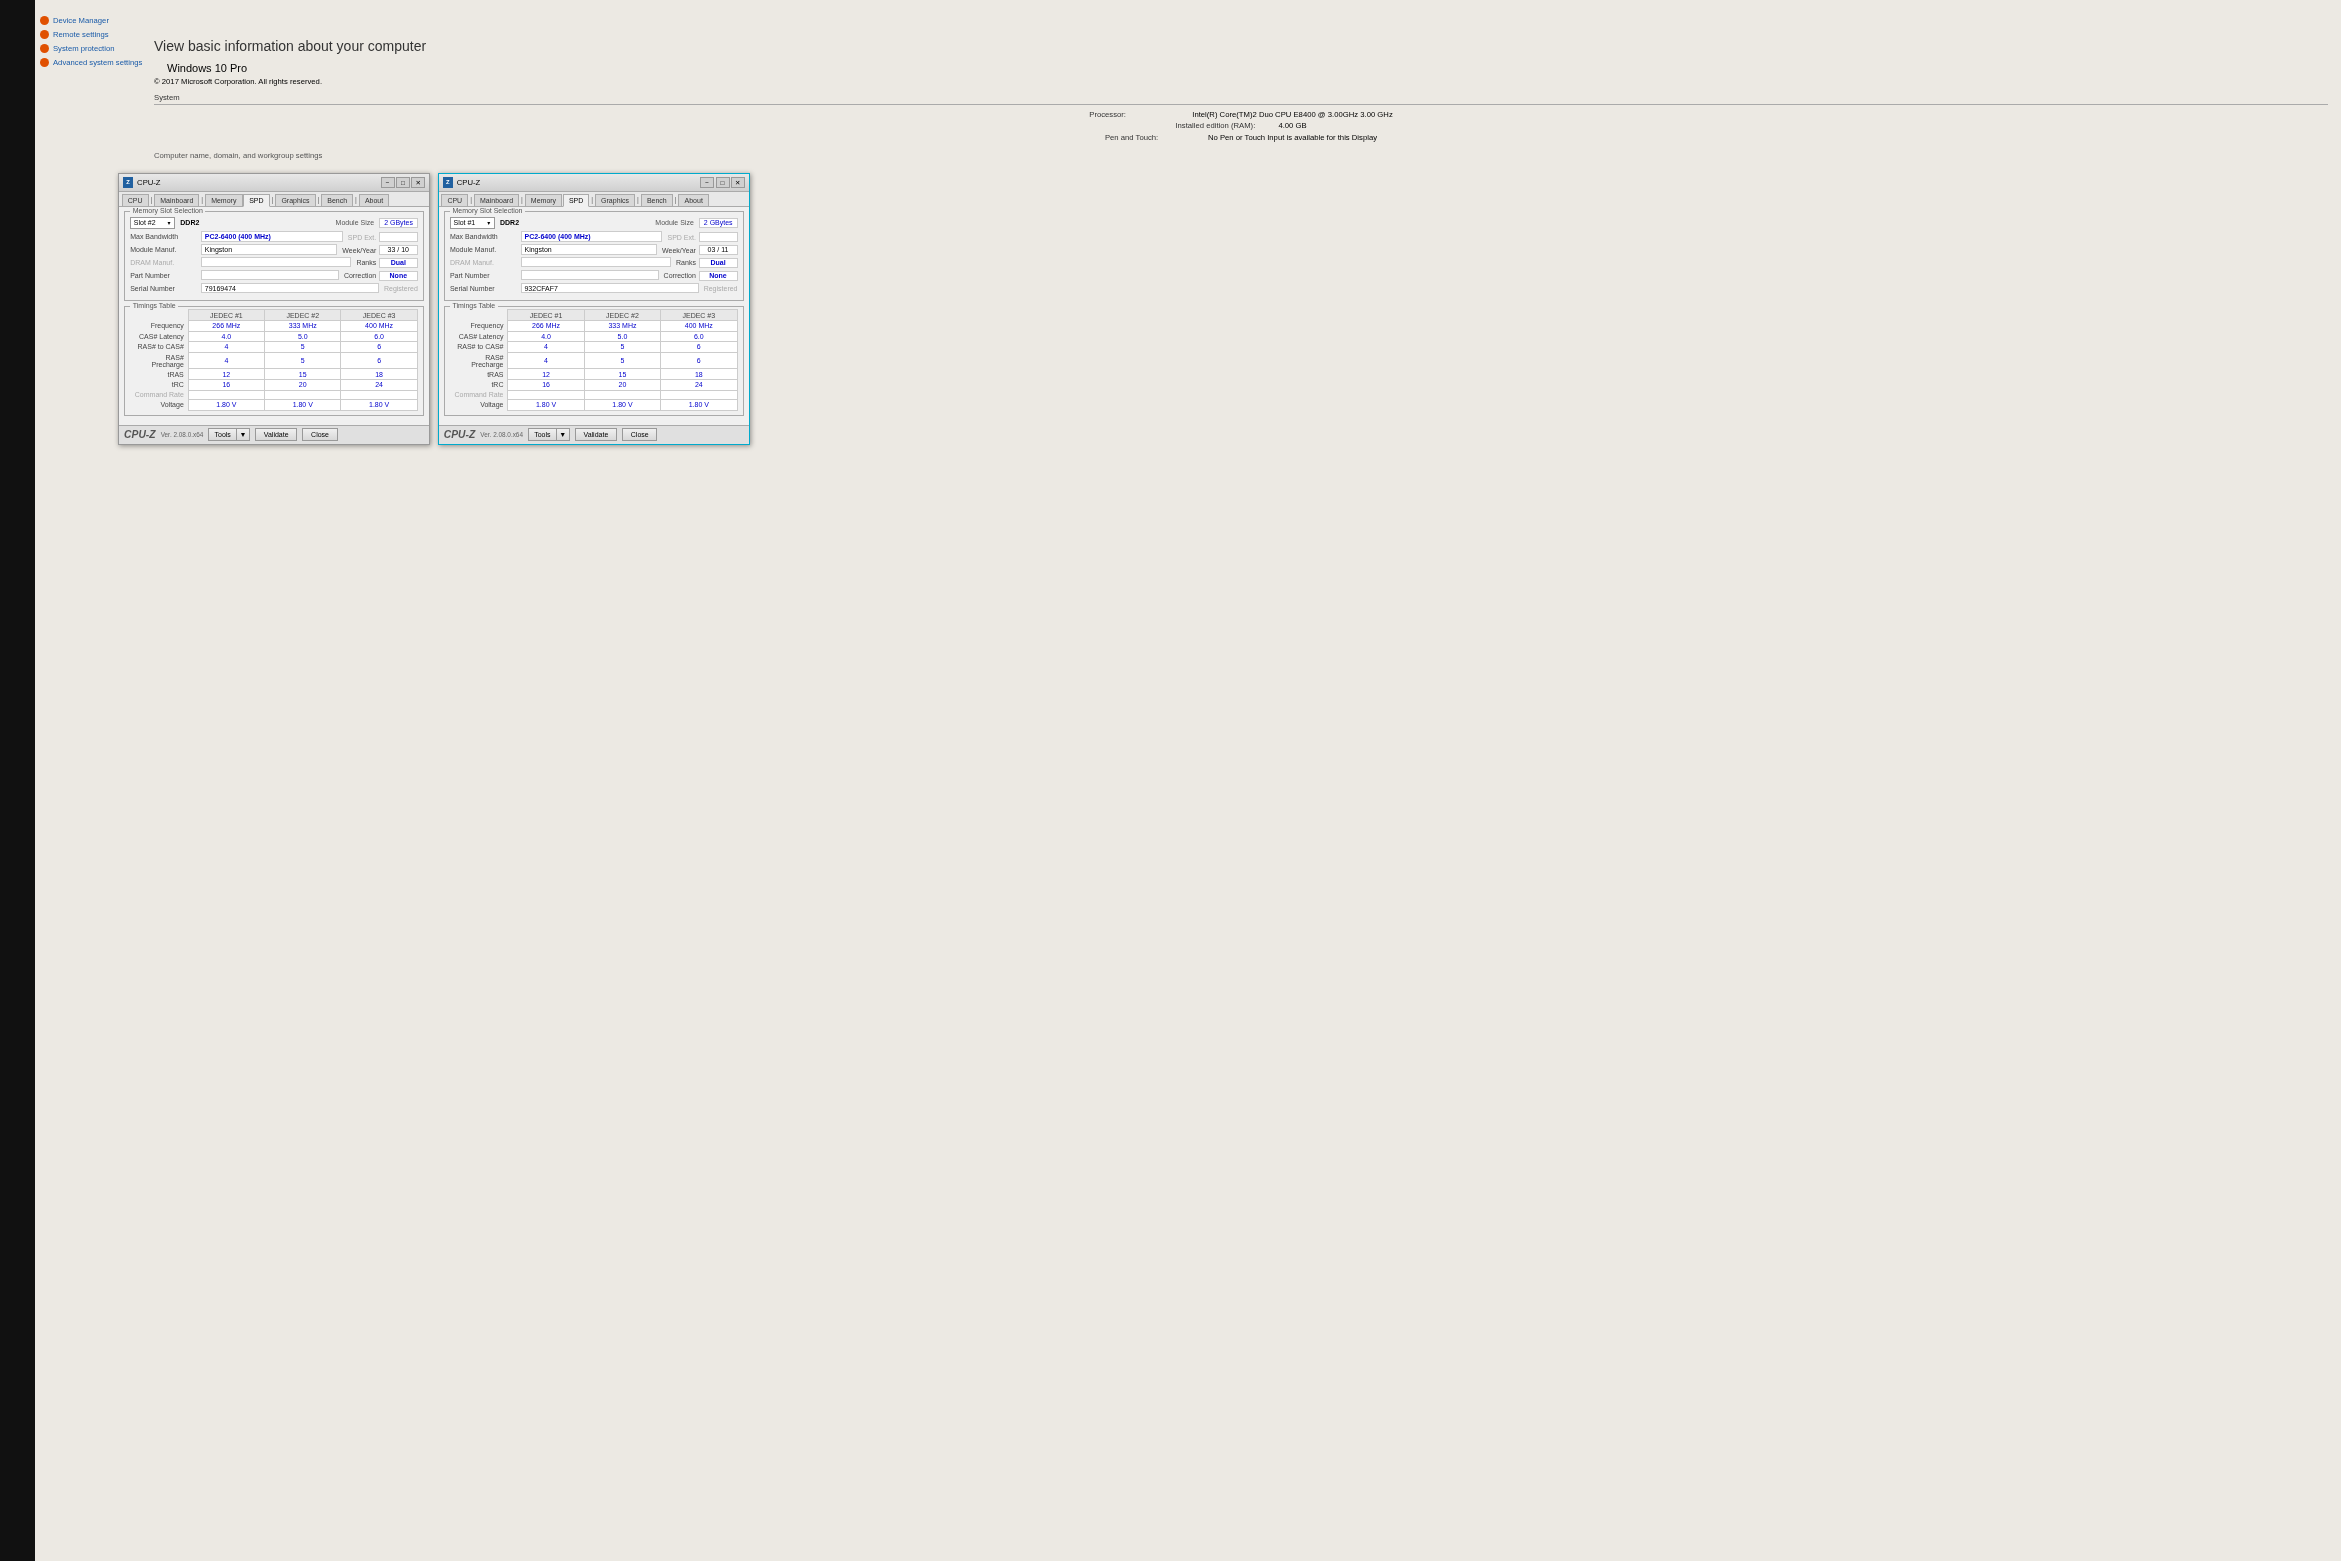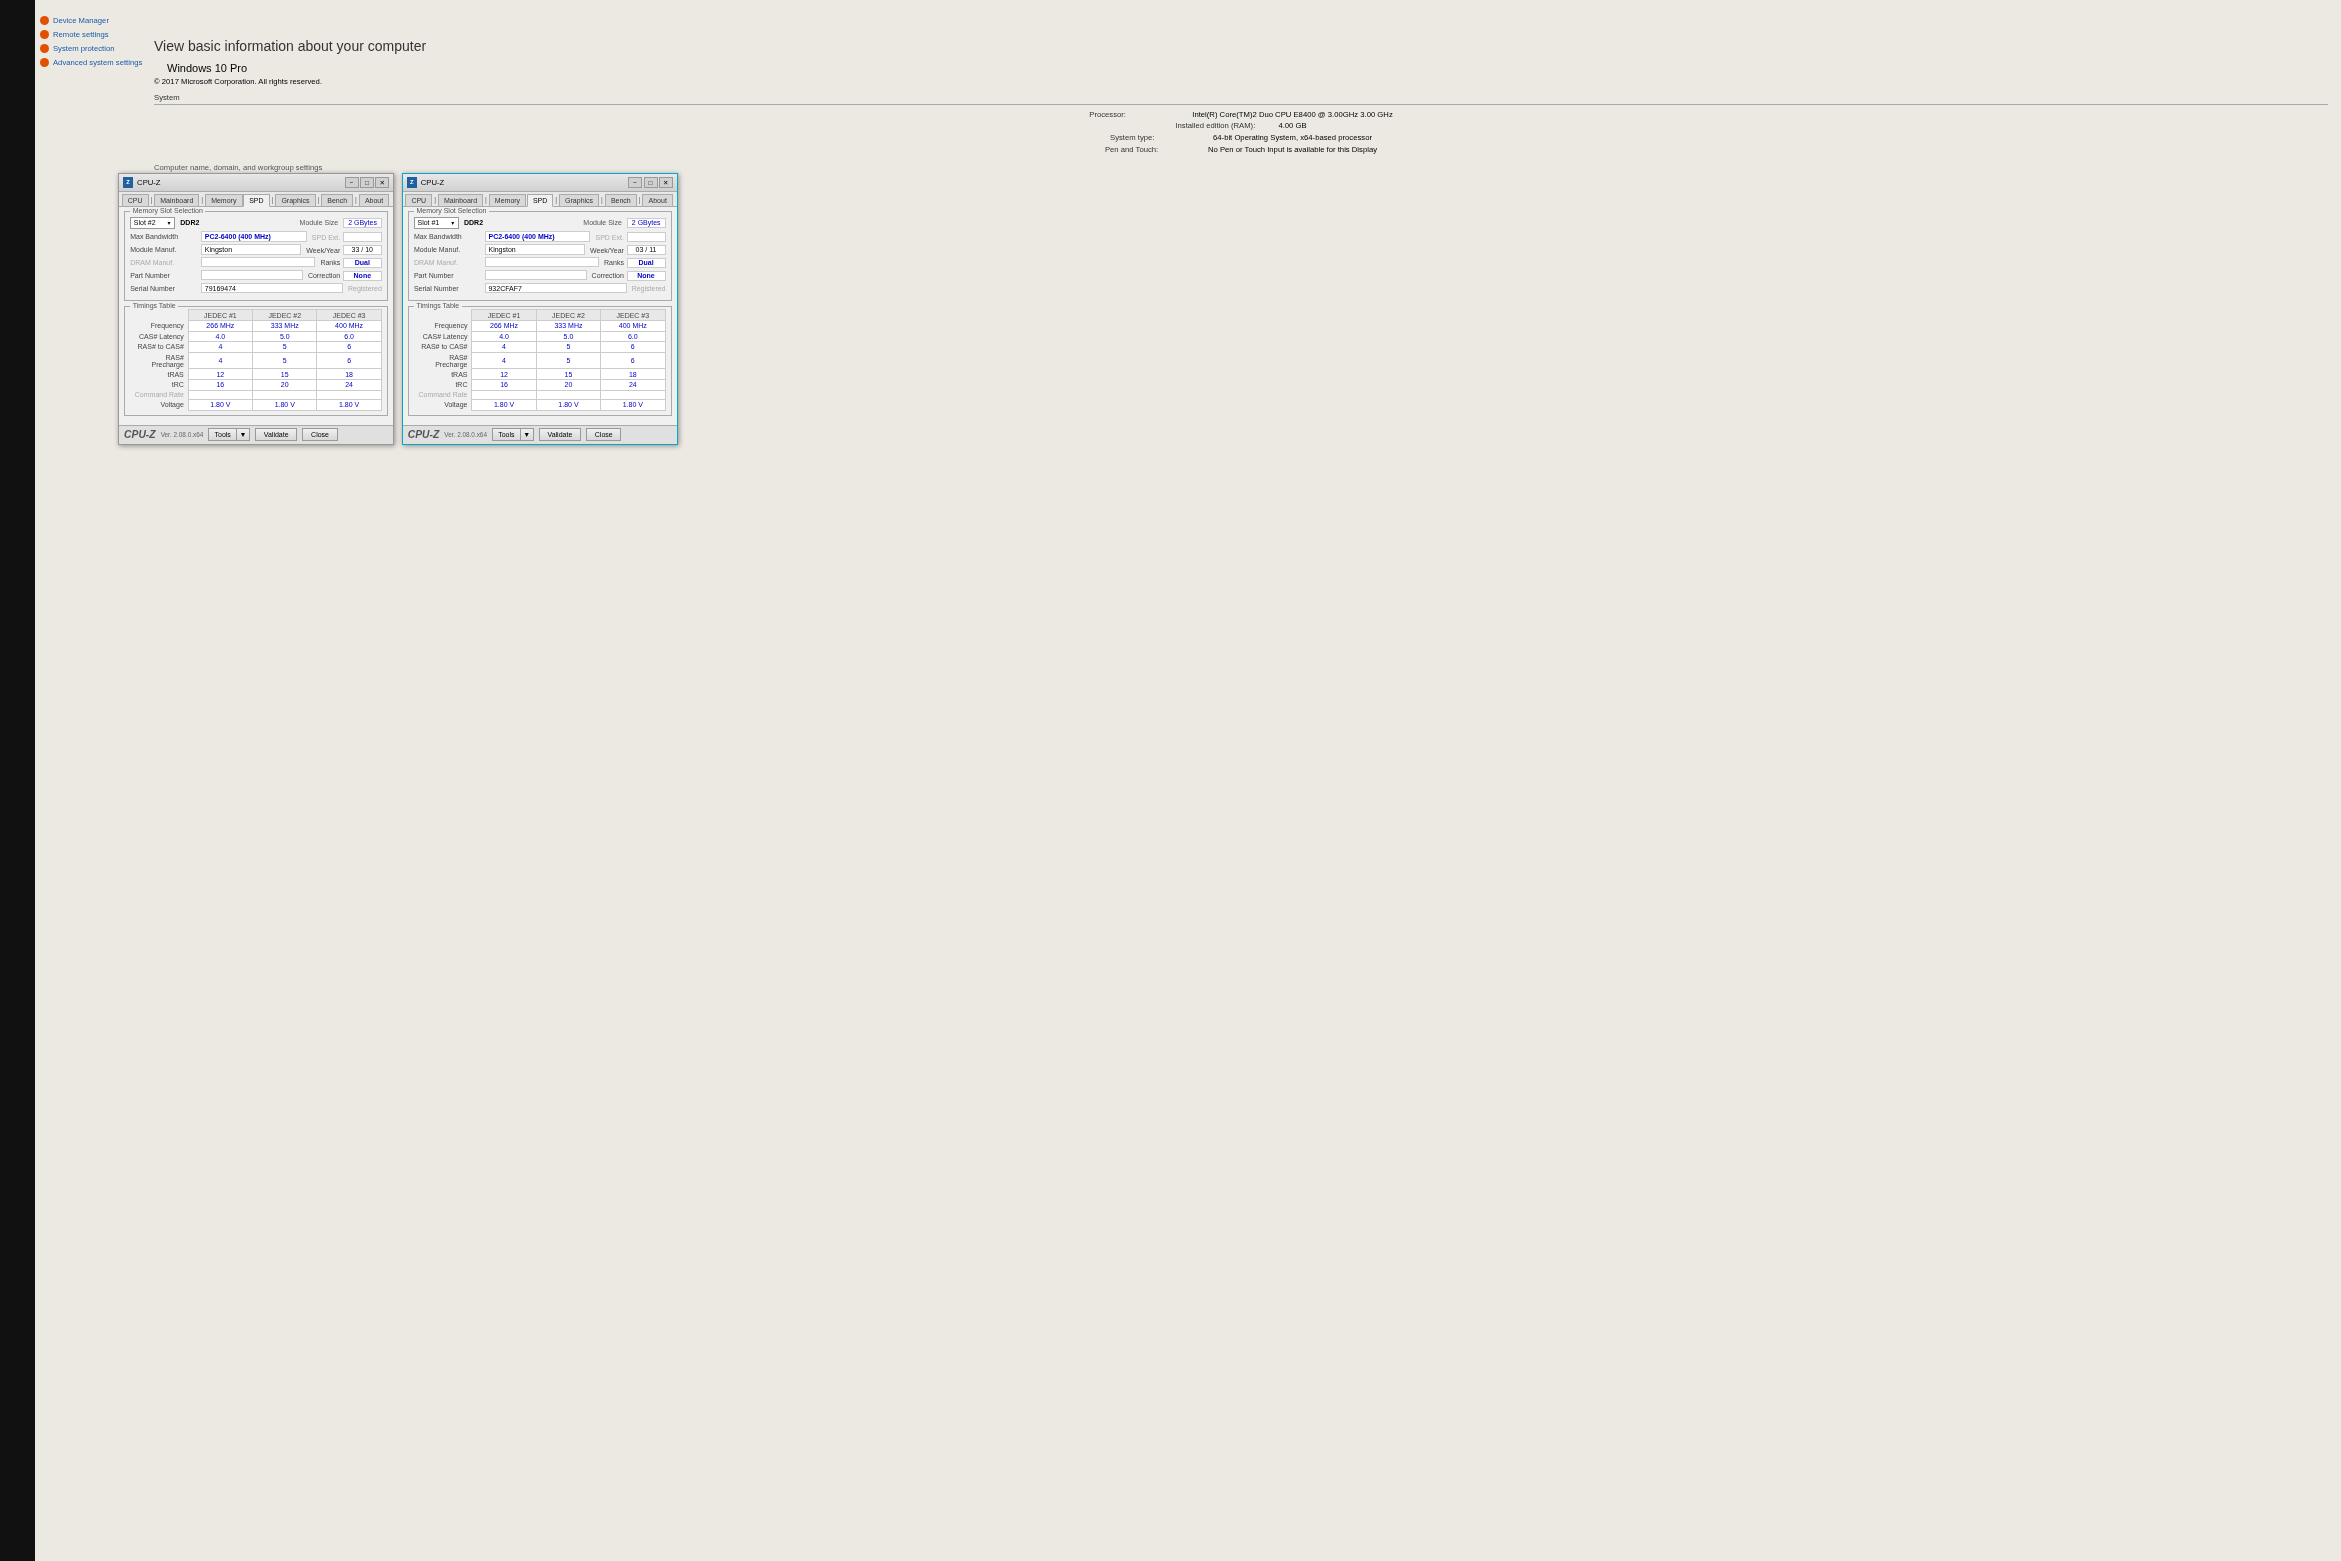--- a/index.html
+++ b/index.html
@@ -71,21 +71,21 @@
     .cpuz-windows-container {
       position: absolute;
       top: 173px;
       left: 83px;
       display: flex;
       gap: 7.7px;
       z-index: 10;
     }
 
     .cpuz-window {
-      width: 276px;
+      width: 312px;
       background: #f0f0f0;
       border: 0.6px solid #999;
       box-shadow: 1.3px 1.3px 5.1px rgba(0,0,0,0.4);
     }
 
     .cpuz-window.second {
       border: 1.3px solid #00aacc;
     }
 
     
@@ -407,24 +407,20 @@
         <div style="font-size:7.7px;color:#333;border-bottom:0.6px solid #aaa;margin-bottom:3.9px;padding-bottom:1.3px;">System</div>
         <div class="info-row">
           <div class="info-label">Processor:</div>
           <div class="info-value">Intel(R) Core(TM)2 Duo CPU   E8400 @ 3.00GHz   3.00 GHz</div>
         </div>
         <div class="info-row">
           <div class="info-label">Installed edition (RAM):</div>
           <div class="info-value">4.00 GB</div>
         </div>
         <div class="info-row">
-          <div class="info-label">System type:</div>
-          <div class="info-value">64-bit Operating System, x64-based processor</div>
-        </div>
-        <div class="info-row">
           <div class="info-label">Pen and Touch:</div>
           <div class="info-value">No Pen or Touch Input is available for this Display</div>
         </div>
       </div>
 
       <div style="font-size:7.7px;color:#555;">Computer name, domain, and workgroup settings</div>
     </div>
 
     <div class="cpuz-windows-container">
 

